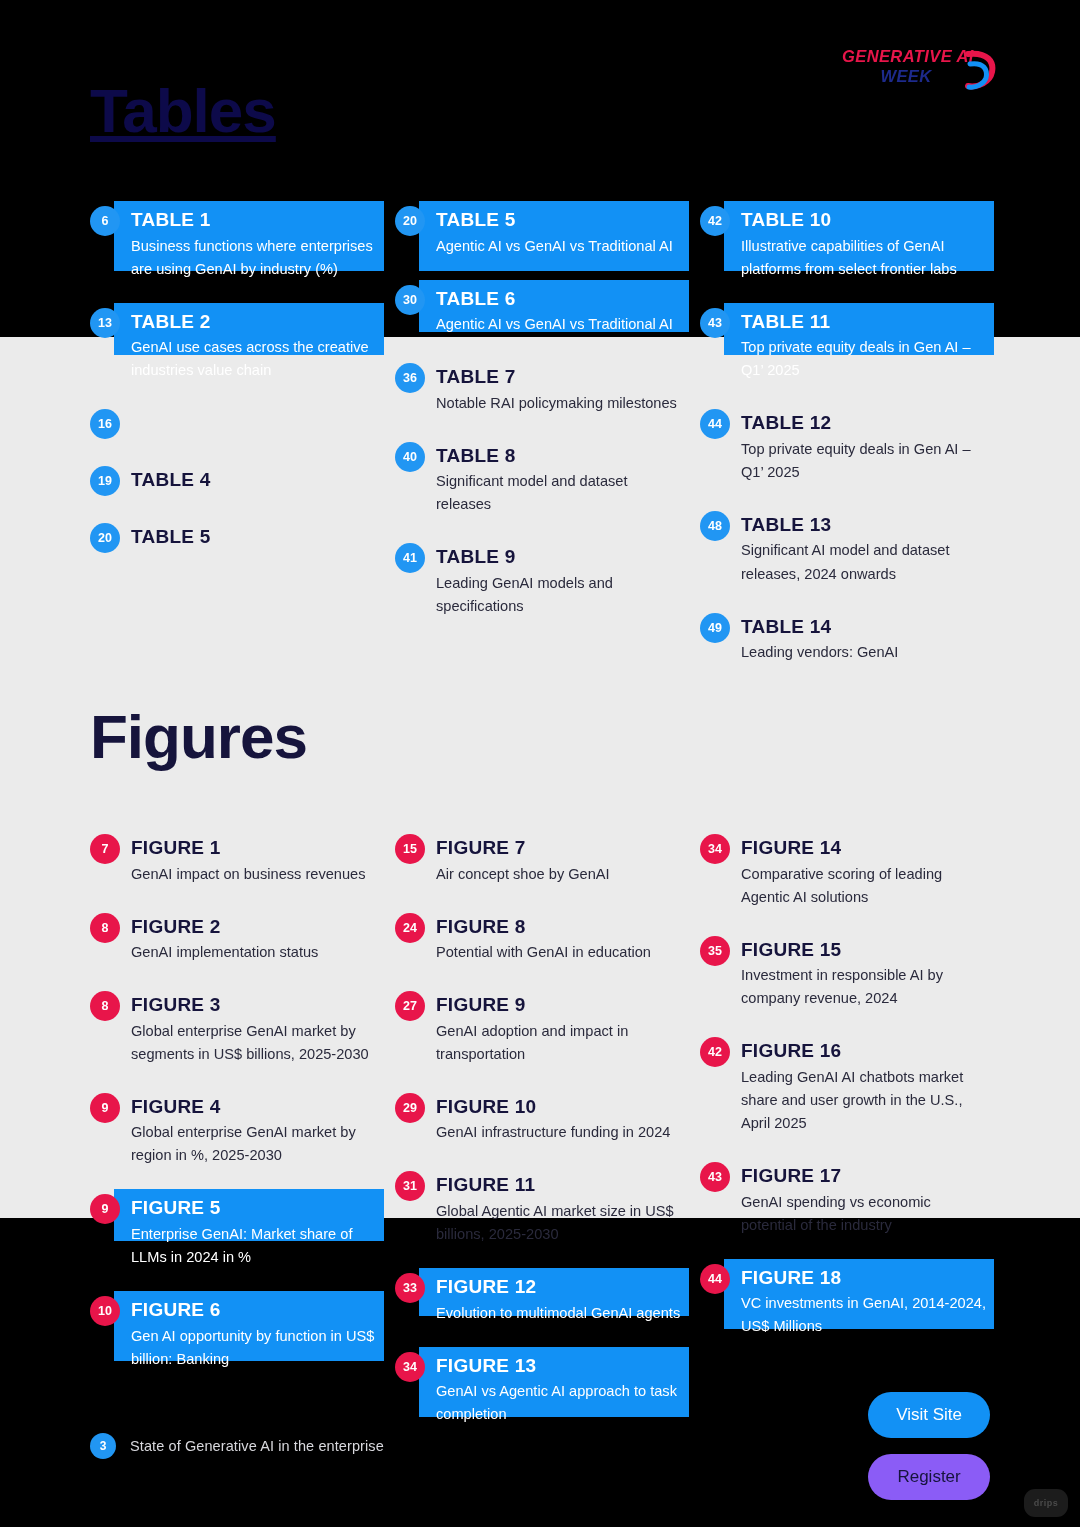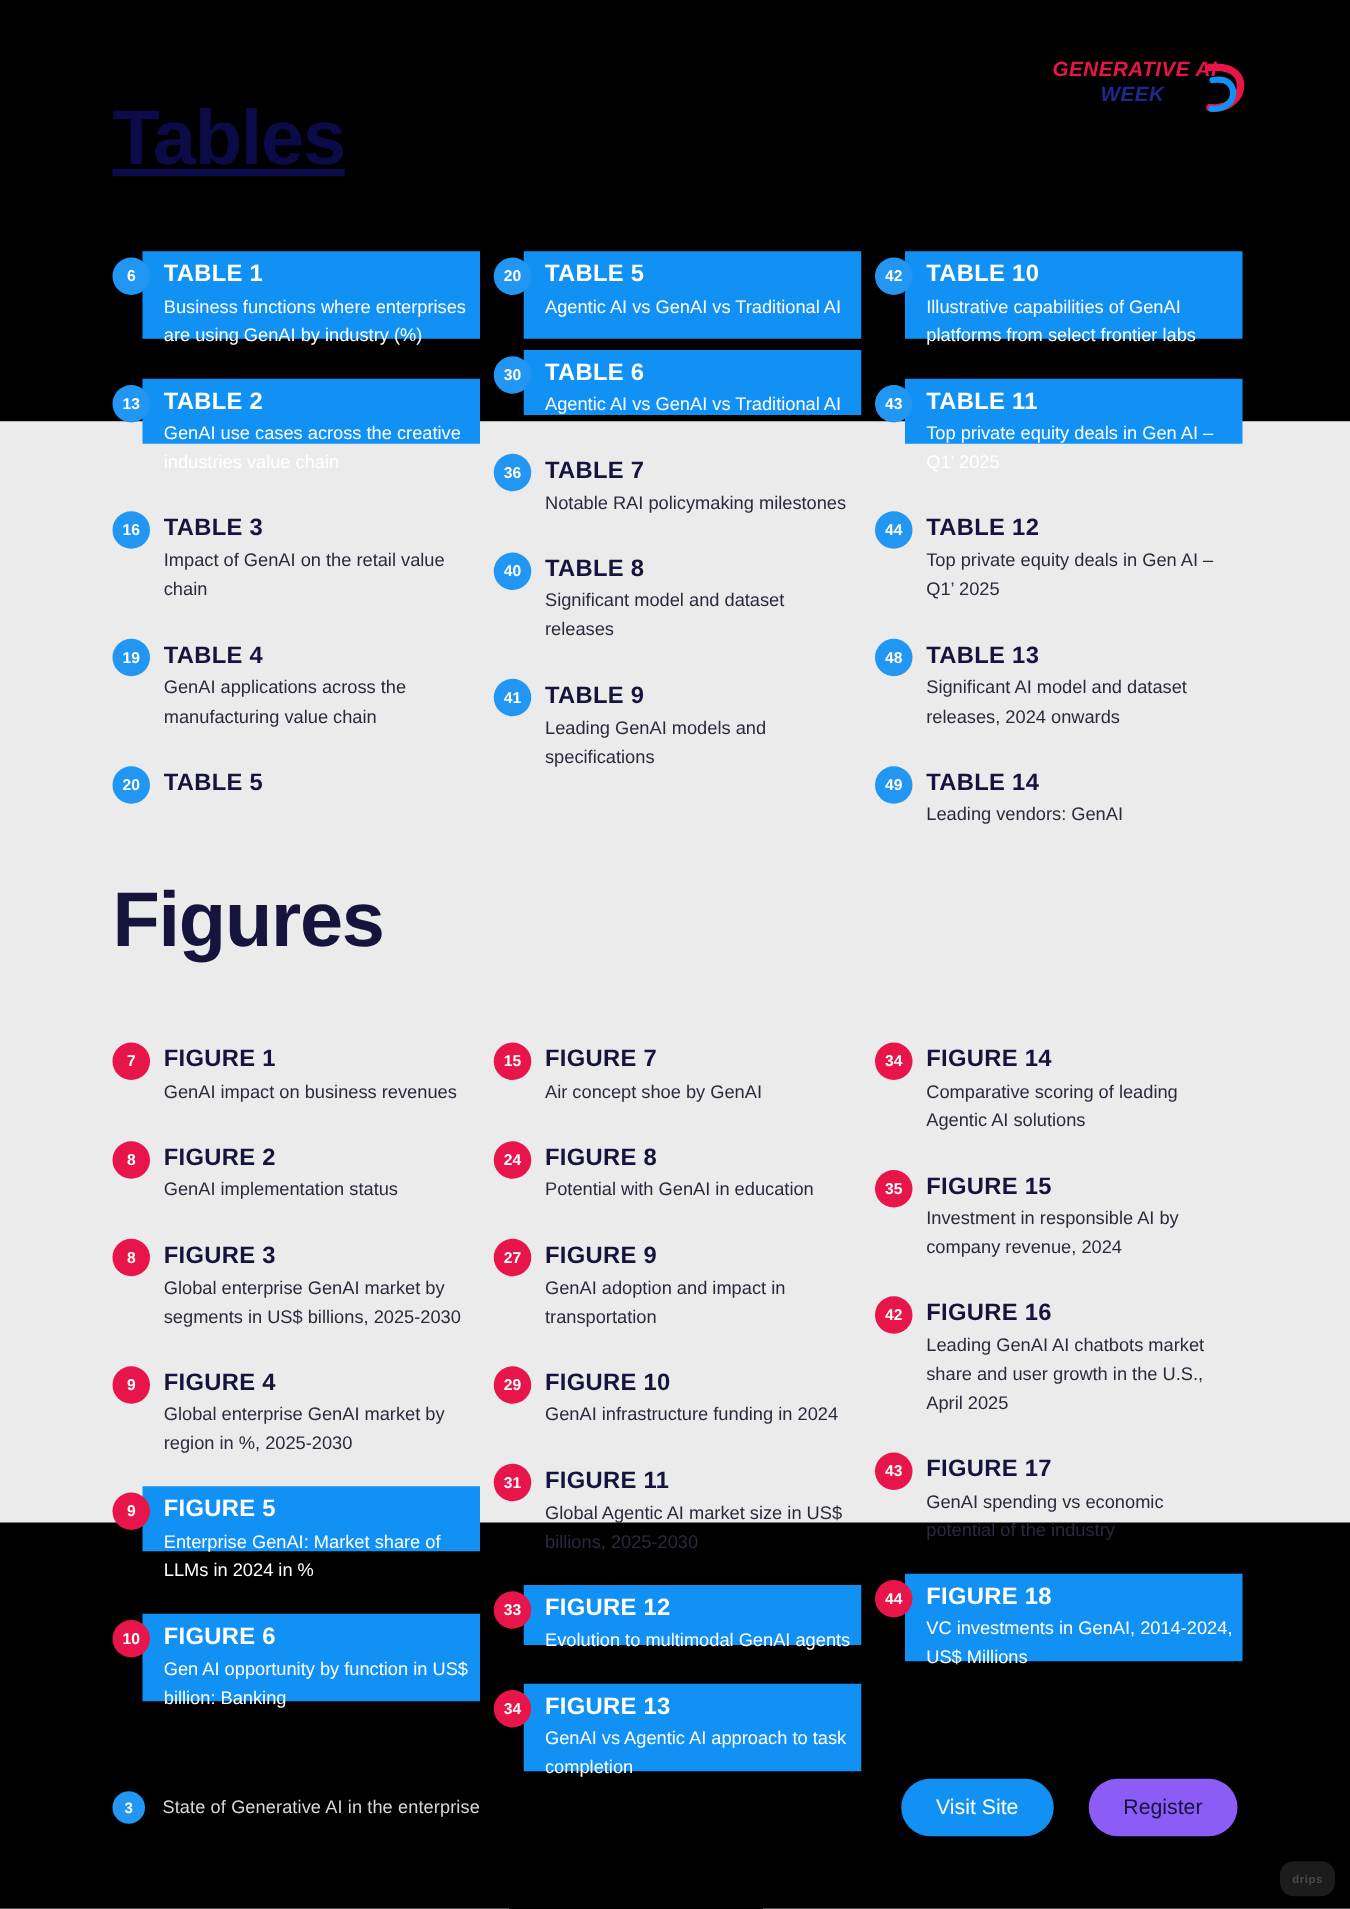--- a/index.html
+++ b/index.html
@@ -162,21 +162,21 @@
     font-size: 12px;
     font-weight: 700;
     display: flex; align-items: center; justify-content: center;
     margin-right: 14px;
   }
   .footer-text {
     font-size: 14.5px;
     color: #d8d8dd;
     letter-spacing: 0.1px;
   }
-  .footer-btns { display: flex; gap: 28px; }
+  .footer-btns { display: flex; gap: 16px; flex-direction: column; }
   .btn {
     height: 46px;
     min-width: 118px;
     padding: 0 28px;
     border-radius: 23px;
     font-size: 17px;
     font-weight: 500;
     display: flex;
     align-items: center;
     justify-content: center;
@@ -232,30 +232,25 @@
         <div class="entry hl">
           <div class="hl-bg" style="height: 52px;"></div>
           <div class="badge blue">13</div>
           <div class="entry-text">
             <div class="entry-label">TABLE 2</div>
             <div class="entry-desc">GenAI use cases across the creative industries value chain</div>
           </div>
         </div>
         <div class="entry">
           <div class="badge blue">16</div>
-          <div class="entry-text">
-            <div class="entry-label">TABLE 3</div>
-            <div class="entry-desc">Impact of GenAI on the retail value chain</div>
-          </div>
         </div>
         <div class="entry">
           <div class="badge blue">19</div>
           <div class="entry-text">
             <div class="entry-label">TABLE 4</div>
-            <div class="entry-desc">GenAI applications across the manufacturing value chain</div>
           </div>
         </div>
         <div class="entry">
           <div class="badge blue">20</div>
           <div class="entry-text">
             <div class="entry-label">TABLE 5</div>
           </div>
         </div>
       </div>
     <div class="col">

